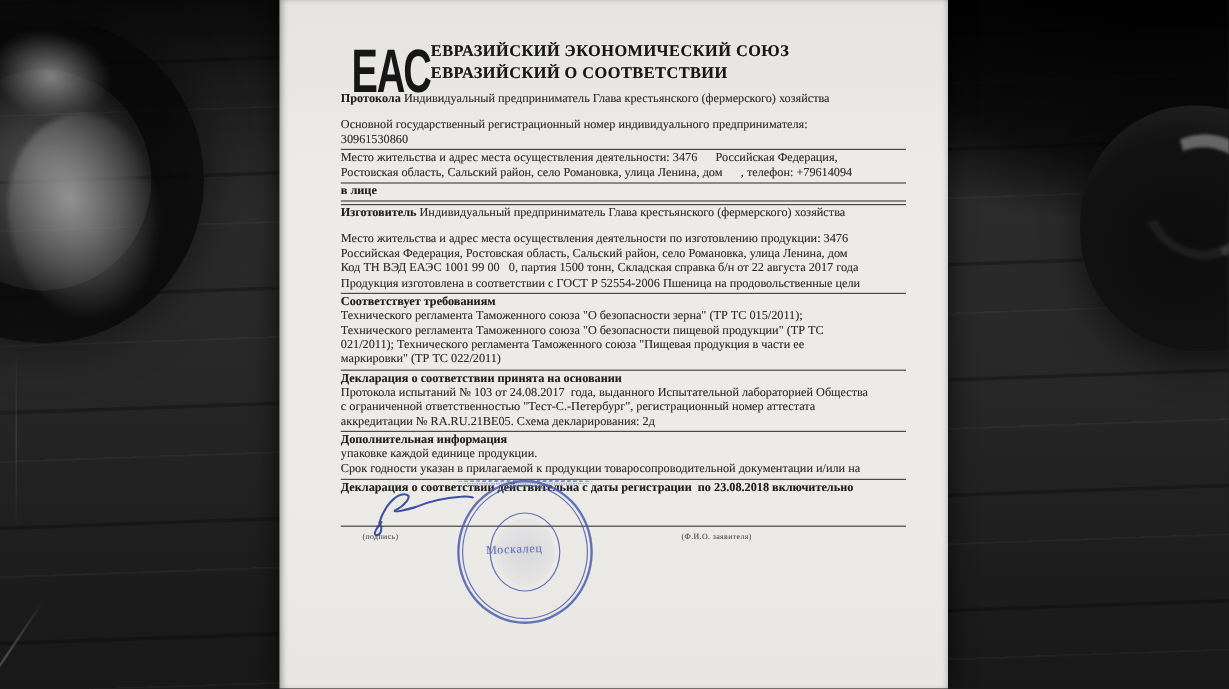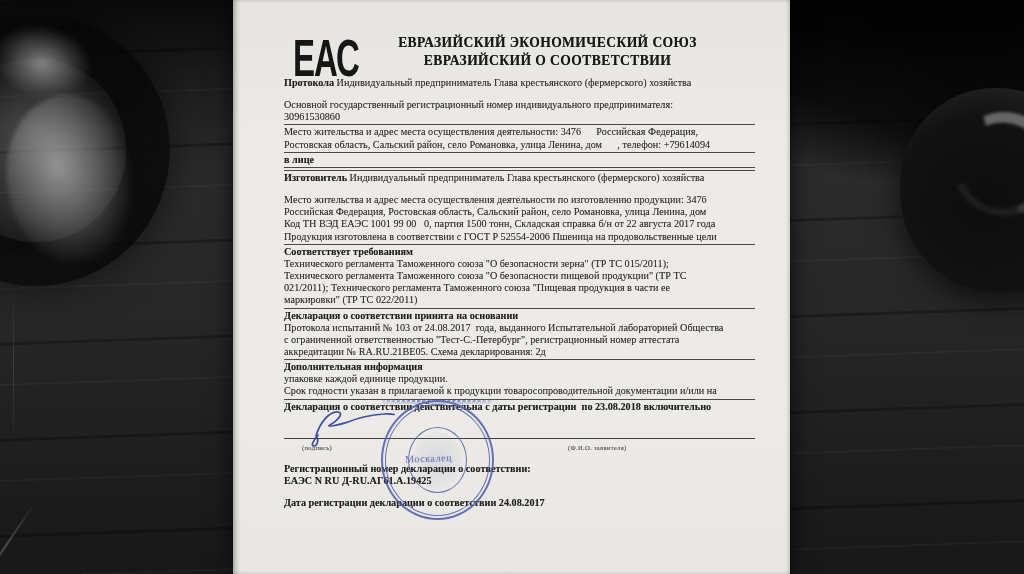--- a/index.html
+++ b/index.html
@@ -83,21 +83,21 @@
     color: #2e2c29;
   }
   .page-header { display: flex; align-items: flex-start; padding: 30px 40px 0 60px; }
   .eac-logo {
     font-family: "Liberation Sans", sans-serif;
     font-weight: bold; font-size: 33px; line-height: 30px;
     letter-spacing: -1px; color: #161616;
     transform: scaleY(1.55); transform-origin: top left;
     margin-top: 6px; width: 66px; flex: 0 0 66px;
   }
-  .doc-titles { flex: 1; text-align: center; padding-right: 14px; margin-top: 4px; }
+  .doc-titles { flex: 1; text-align: left; padding-right: 14px; margin-top: 4px; }
   .doc-title {
     font-weight: bold; font-size: 13.6px; line-height: 18px;
     letter-spacing: 0.4px; color: #181818;
     text-shadow: 0 0 0.5px rgba(0,0,0,0.5);
   }
   .doc-body {
     padding: 7px 35px 0 51px;
     font-size: 10.2px; line-height: 12.15px;
     color: #302e2b;
     text-shadow: 0 0 0.4px rgba(40,40,40,0.4);
@@ -201,26 +201,20 @@
           <g fill="none" stroke="#3e4fa6" stroke-width="1.7" stroke-linecap="round">
             <path d="M8 30 C 12 16, 22 5, 30 6 C 37 7, 28 16, 22 19 C 17 21, 30 20, 40 16 C 52 11, 62 9, 76 8 C 80 7.6, 83 7.8, 86 8.5"></path>
             <path d="M10 29 C 6 34, 2 40, 6 40 C 9 40, 11 35, 9 31"></path>
           </g>
         </svg>
         <div class="sig-rule"></div>
         <div class="sig-label sig-label-left">(подпись)</div>
         <div class="sig-label sig-label-right">(Ф.И.О. заявителя)</div>
       </div>
 
-      <div id="doc-footer-lines">
-          <div class="line"><b>Регистрационный номер декларации о соответствии:</b></div>
-          <div class="line"><b>ЕАЭС N RU Д-RU.АГ61.А.19425</b></div>
-          <div class="gap"></div>
-          <div class="line"><b>Дата регистрации декларации о соответствии 24.08.2017</b></div>
-        </div>
     </div>
 
     <div class="stamp">
       <div class="ring"></div>
       <div class="ring ring2"></div>
       <div class="ring-text"></div>
       <div class="ring-text ring-text2"></div>
       <div class="ring ring3"></div>
       <div class="core"></div>
       <div class="stamp-name">Москалец</div>

